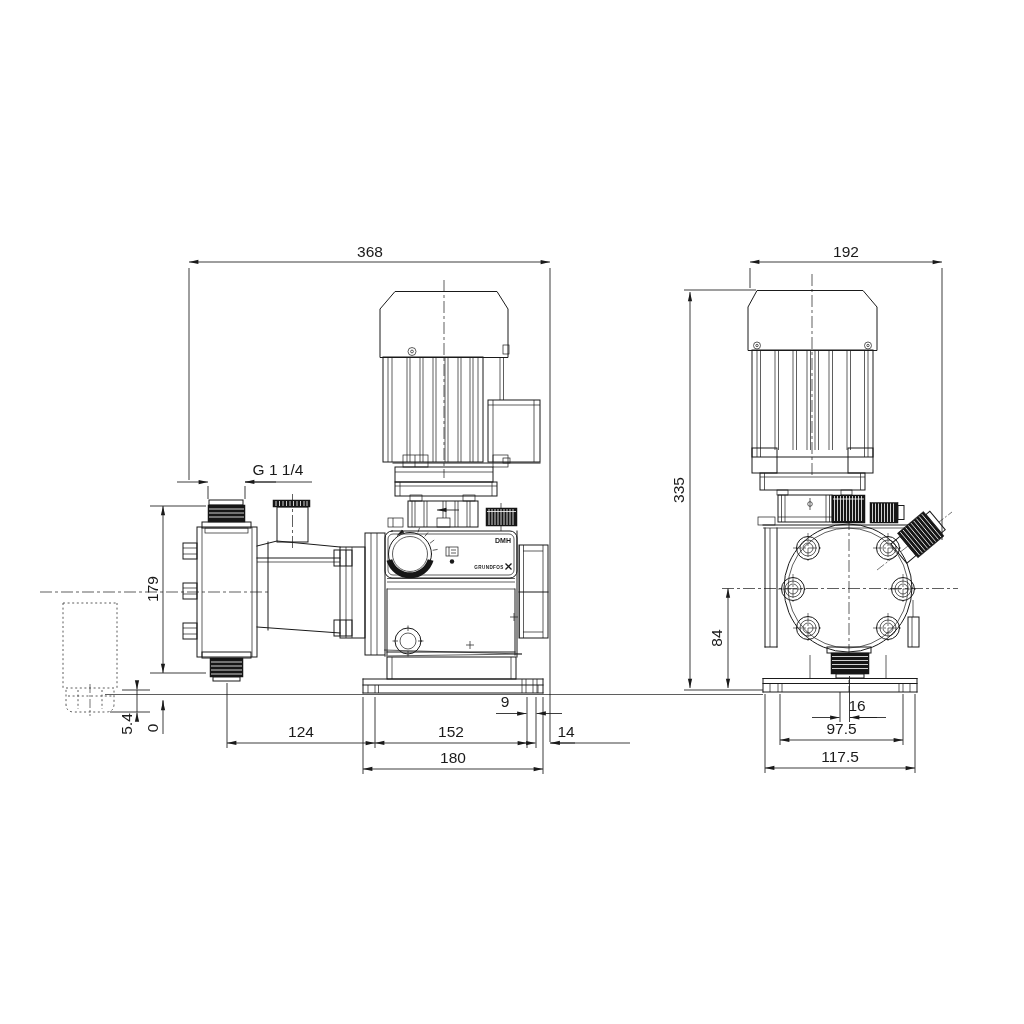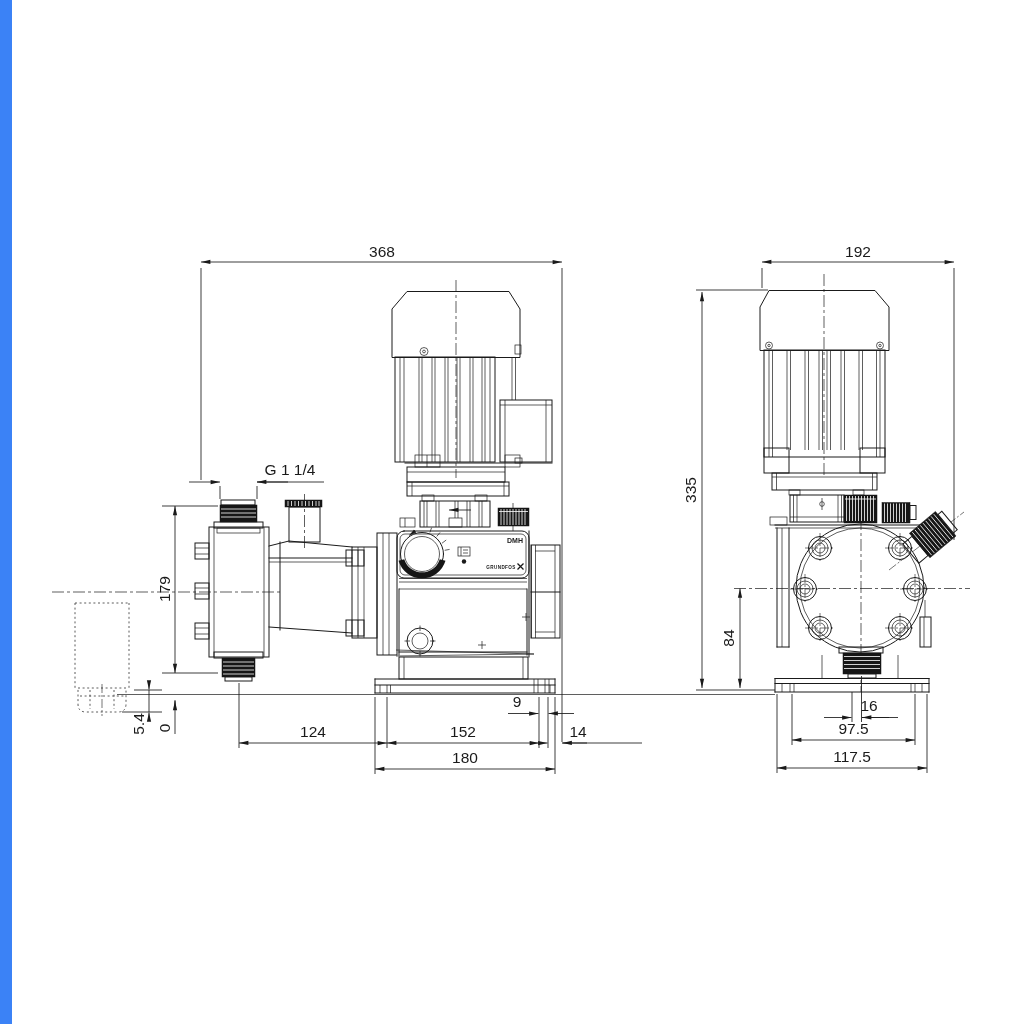--- a/index.html
+++ b/index.html
@@ -1,16 +1,16 @@
 <!DOCTYPE html>
 <html><head>
 <meta charset="utf-8">
 <style>
   html,body{margin:0;padding:0;background:#ffffff;}
-  .stage{width:904px;height:1024px;position:relative;background:#3b82f6;font-family:"Liberation Sans",sans-serif;padding-left:12px;}
+  .stage{width:904px;height:1024px;position:relative;background:#3b82f6;font-family:"Liberation Sans",sans-serif;}
   svg{display:block}
   .g1{stroke:#1a1a1a;stroke-width:1;fill:none;stroke-linecap:square}
   .t7{stroke:#1a1a1a;stroke-width:.7;fill:none}
   .d{stroke:#1a1a1a;stroke-width:.85;fill:none}
   .cl{stroke:#1a1a1a;stroke-width:.7;fill:none;stroke-dasharray:12 3 3 3}
   .cl2{stroke:#1a1a1a;stroke-width:.6;fill:none;stroke-dasharray:9 2 2 2}
   .gh{stroke:#4a4a4a;stroke-width:.9;fill:none;stroke-dasharray:2 2.6}
   .bk{fill:#161616;stroke:#161616;stroke-width:.5}
   .ws{stroke:#ffffff;stroke-width:.8;fill:none}
   .wf{fill:#ffffff;stroke:#1a1a1a;stroke-width:1}

